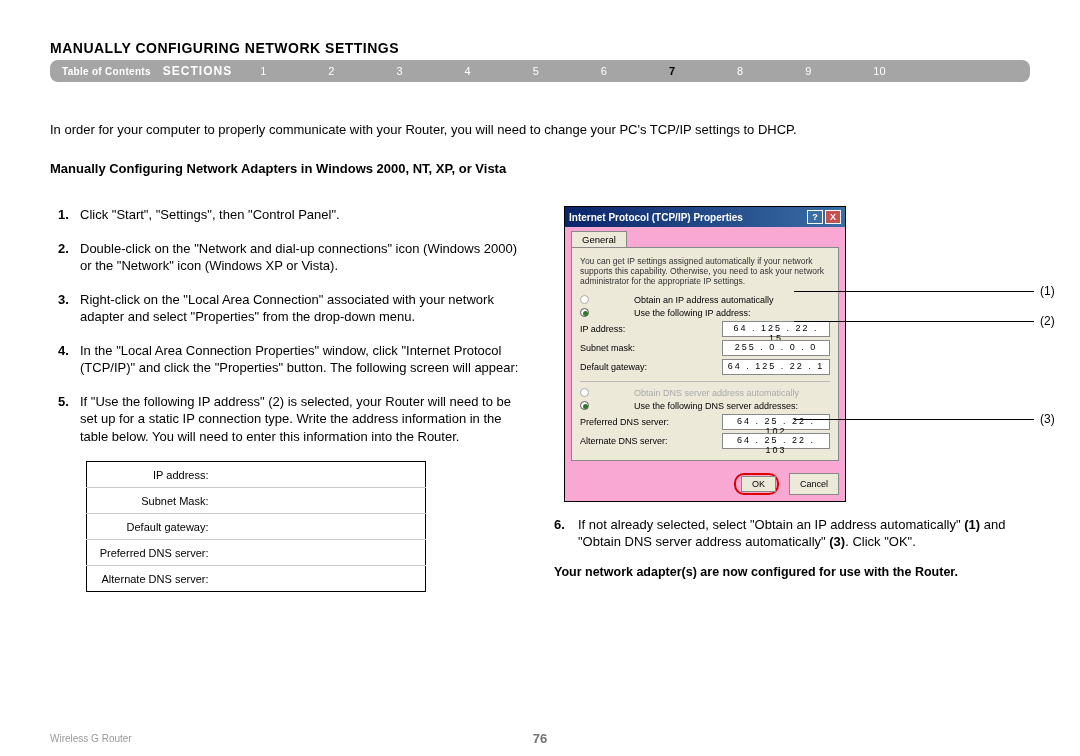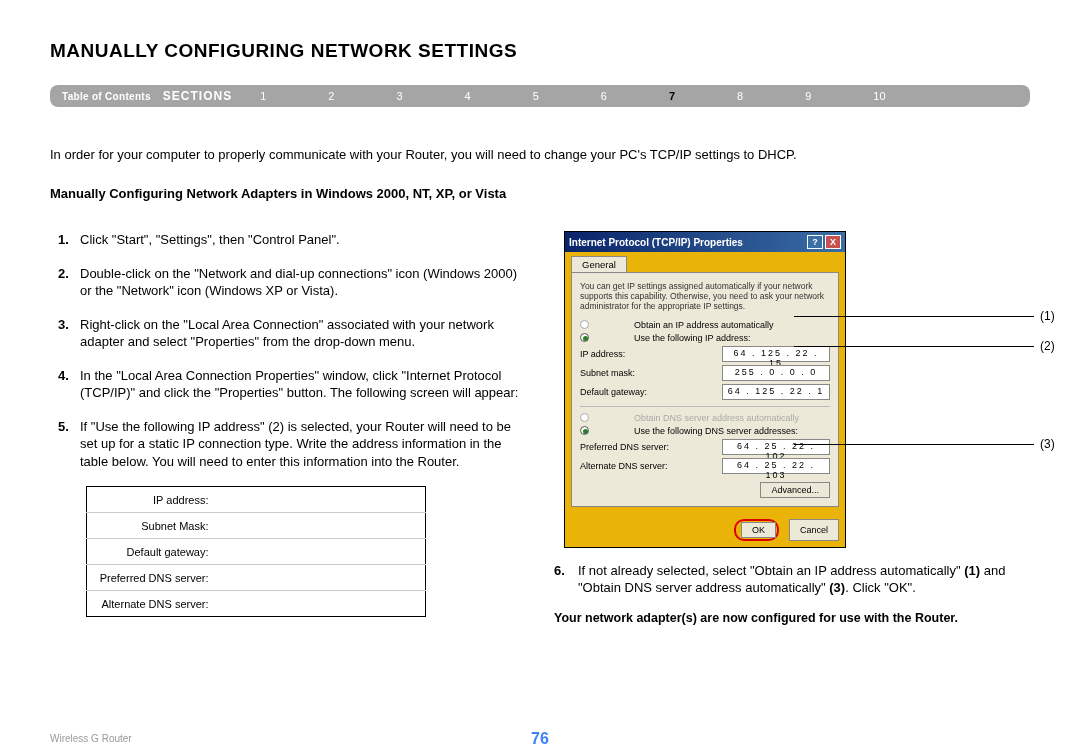--- a/index.html
+++ b/index.html
@@ -6,25 +6,25 @@
   body {
     width: 1080px;
     height: 756px;
     background: #fff;
     font-family: Arial, Helvetica, sans-serif;
     color: #000;
     position: relative;
     padding: 40px 50px 20px 50px;
   }
   .page-title {
-    font-size: 19px;
+    font-size: 14px;
     font-weight: bold;
     letter-spacing: 0.5px;
     text-transform: uppercase;
-    margin-bottom: 23px;
+    margin-bottom: 4px;
   }
   .nav-bar {
     background: #a5a5a5;
     height: 22px;
     display: flex;
     align-items: center;
     font-size: 11px;
     color: #fff;
     border-radius: 8px;
   }
@@ -89,21 +89,21 @@
   }
   .info-table tr:last-child td { border-bottom: none; }
 
   
   .dialog-wrap { position: relative; }
   .dialog {
     width: 282px;
     border: 1px solid #000;
     font-family: Tahoma, Arial, sans-serif;
     font-size: 9.5px;
-    background: #eab308;
+    background: #f9a8d4;
     margin-left: 10px;
   }
   .titlebar {
     background: linear-gradient(to right, #0a246a, #3a6ea5);
     color: #fff;
     height: 20px;
     display: flex;
     align-items: center;
     padding: 0 4px;
     font-weight: bold;
@@ -220,21 +220,21 @@
     position: absolute;
     bottom: 12px;
     left: 50px;
     right: 50px;
     display: flex;
     justify-content: flex-start;
     align-items: center;
     font-size: 10px;
     color: #999;
   }
-  .footer .pg { font-weight: bold; color: #3b82f6; font-size: 16px; margin: 0 auto; position: absolute; left: 50%; transform: translateX(-50%); }
+  .footer .pg { font-weight: bold; color: #737373; font-size: 13px; margin: 0 auto; position: absolute; left: 50%; transform: translateX(-50%); }
 </style>
 </head>
 <body>
 
 <div class="page-title">MANUALLY CONFIGURING NETWORK SETTINGS</div>
 
 <div class="nav-bar">
   <span class="nav-toc">Table of Contents</span>
   <span class="nav-sections">SECTIONS</span>
   <div class="nav-nums">
@@ -356,21 +356,20 @@
 
           <div class="field-line">
               <span class="lbl">Preferred DNS server:</span>
               <span class="ip-input">64 . 25 . 22 . 102</span>
             </div>
           <div class="field-line">
               <span class="lbl">Alternate DNS server:</span>
               <span class="ip-input">64 . 25 . 22 . 103</span>
             </div>
 
-          <div class="btn-row"><button class="win-btn">Advanced...</button></div>
         </div>
         <div class="bottom-btns">
           <span class="ok-highlight"><button class="win-btn">OK</button></span>
           <button class="win-btn">Cancel</button>
         </div>
       </div>
 
       <div class="callout" style="top:78px; left:240px;">
           <div class="line" style="width:240px"></div>
           <span class="lbl">(1)</span>

